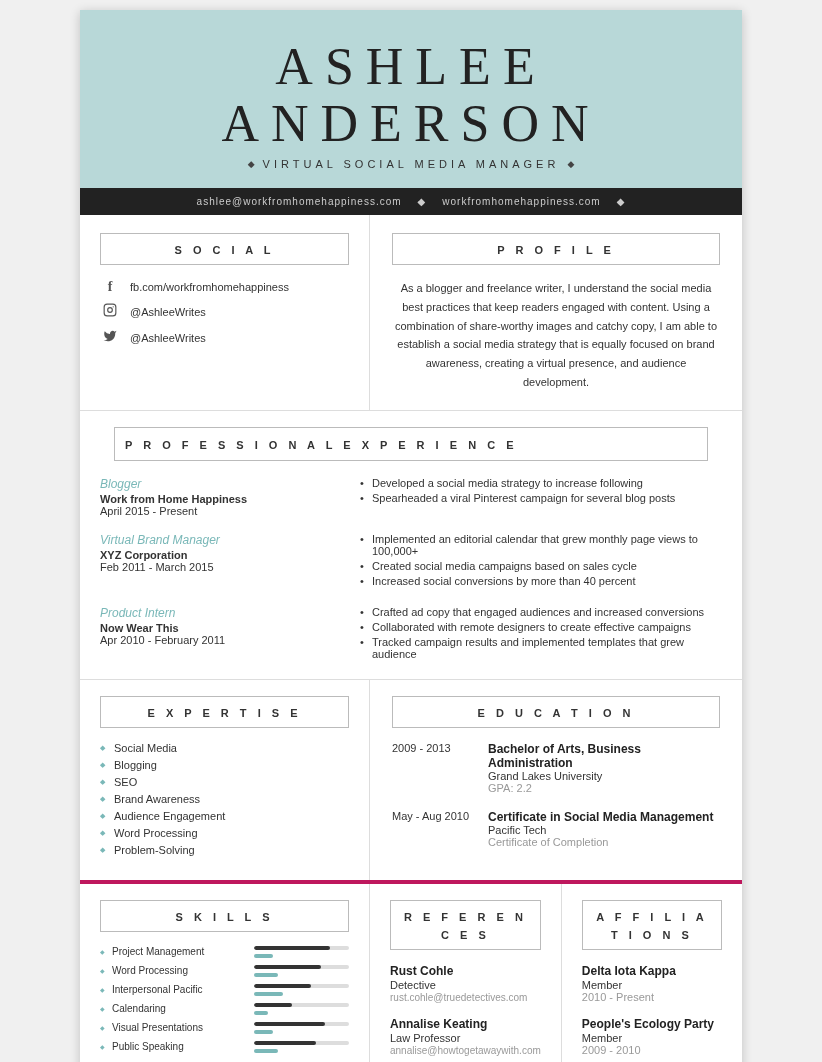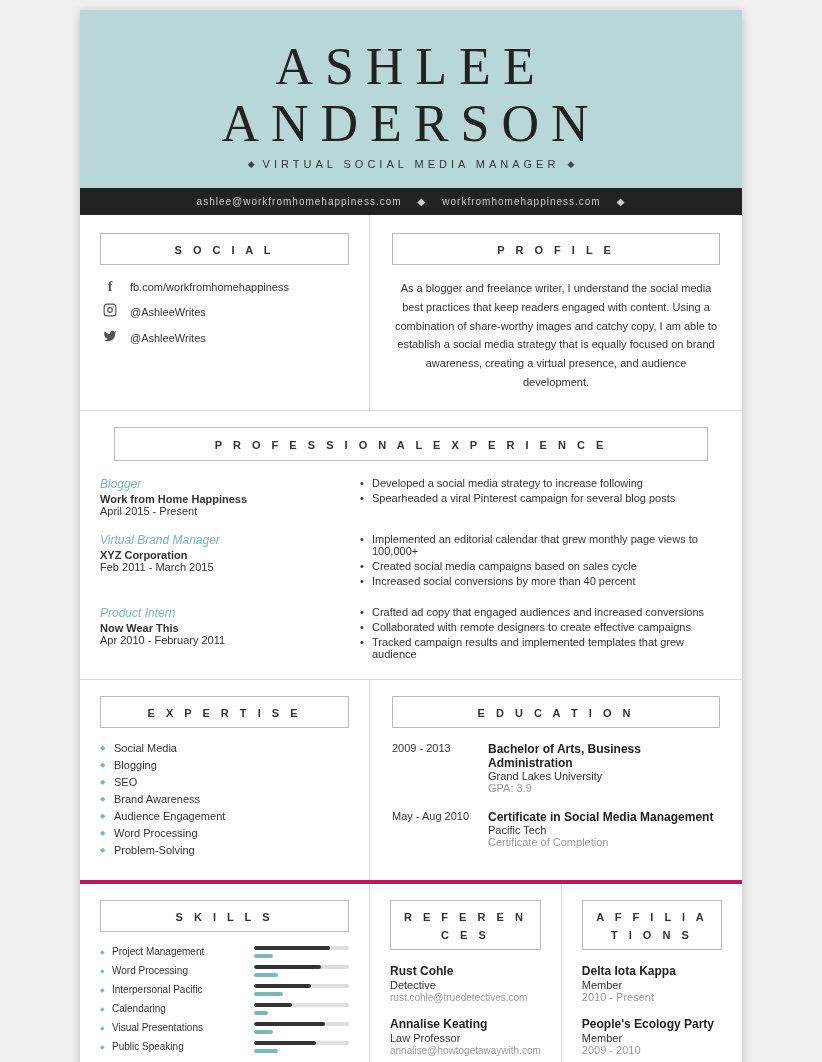--- a/index.html
+++ b/index.html
@@ -91,21 +91,20 @@
     }
     .section-header-text {
       font-size: 11px;
       letter-spacing: 4px;
       color: #333;
       font-family: 'Arial', sans-serif;
       font-weight: bold;
     }
     .full-section-header {
       border: 1px solid #bbb;
-      text-align: center;
       padding: 7px 10px;
       margin: 0 14px 16px 14px;
     }
     
     .social-item {
       display: flex;
       align-items: center;
       gap: 10px;
       margin-bottom: 8px;
     }
@@ -472,21 +471,21 @@
     <div class="edu-col">
       <div class="section-header">
         <span class="section-header-text">E D U C A T I O N</span>
       </div>
       <div id="education-entries-container">
           <div class="edu-entry">
     <div class="edu-dates">2009 - 2013</div>
     <div class="edu-details">
       <div class="edu-degree">Bachelor of Arts, Business Administration</div>
       <div class="edu-school">Grand Lakes University</div>
-      <div class="edu-gpa">GPA: 3.9</div>
+      <div class="edu-gpa">GPA: 2.2</div>
     </div>
   </div>
           <div class="edu-entry">
     <div class="edu-dates">May - Aug 2010</div>
     <div class="edu-details">
       <div class="edu-degree">Certificate in Social Media Management</div>
       <div class="edu-school">Pacific Tech</div>
       <div class="edu-gpa">Certificate of Completion</div>
     </div>
   </div>

